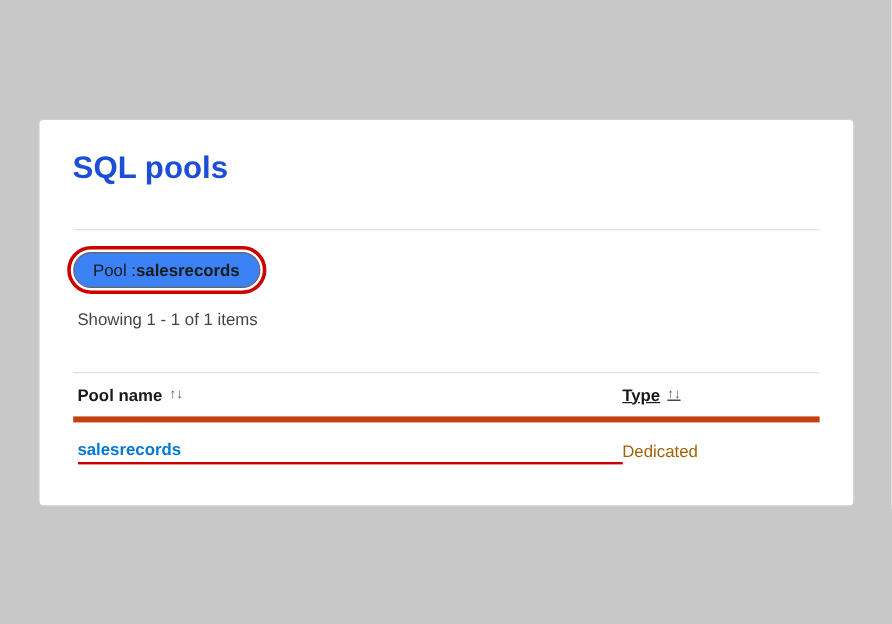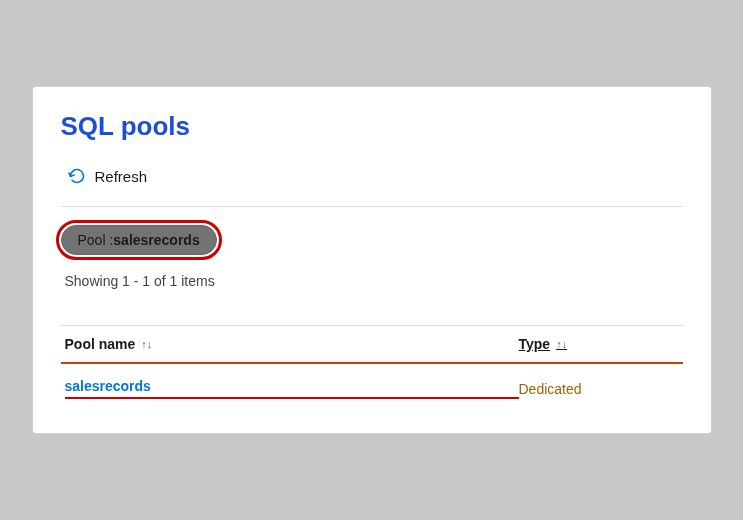--- a/index.html
+++ b/index.html
@@ -75,21 +75,21 @@
     }
 
     .filter-tag {
       display: inline-flex;
       align-items: center;
       border: 1.5px solid #666;
       border-radius: 20px;
       padding: 6px 16px;
       font-size: 14px;
       color: #1a1a1a;
-      background: #737373;
+      background: #3b82f6;
       outline: 3px solid #cc0000;
       outline-offset: 2px;
     }
 
     .filter-tag span {
       font-weight: 400;
     }
 
     .filter-tag strong {
       font-weight: 700;
@@ -99,21 +99,21 @@
       font-size: 14px;
       color: #444;
       margin-bottom: 36px;
       padding-left: 4px;
     }
 
     .table-header {
       display: flex;
       align-items: center;
       border-top: 1px solid #e0e0e0;
-      border-bottom: 2px solid #c2410c;
+      border-bottom: 5px solid #c2410c;
       padding: 10px 4px;
     }
 
     .col-pool-name {
       flex: 1;
       font-size: 14px;
       font-weight: 700;
       color: #1a1a1a;
       display: flex;
       align-items: center;
@@ -158,27 +158,20 @@
       color: #a16207;
     }
   </style>
 </head>
 <body>
 
 <div class="panel">
   <div class="panel-title">SQL pools</div>
 
   <div class="toolbar">
-    <button class="toolbar-btn">
-      <svg class="refresh-icon" viewBox="0 0 20 20" fill="none" xmlns="http://www.w3.org/2000/svg">
-        <path d="M3.5 10a6.5 6.5 0 1 1 1.6 4.3" stroke="#0078d4" stroke-width="1.6" stroke-linecap="round" fill="none"></path>
-        <polyline points="2,7 3.5,10.5 7,9" stroke="#0078d4" stroke-width="1.6" stroke-linecap="round" stroke-linejoin="round" fill="none"></polyline>
-      </svg>
-      <span>Refresh</span>
-    </button>
 
   </div>
 
   <hr class="divider">
 
   <div class="filter-section">
     <div class="filter-tag">
       <span>Pool : </span>
       <strong>salesrecords</strong>
     </div>

